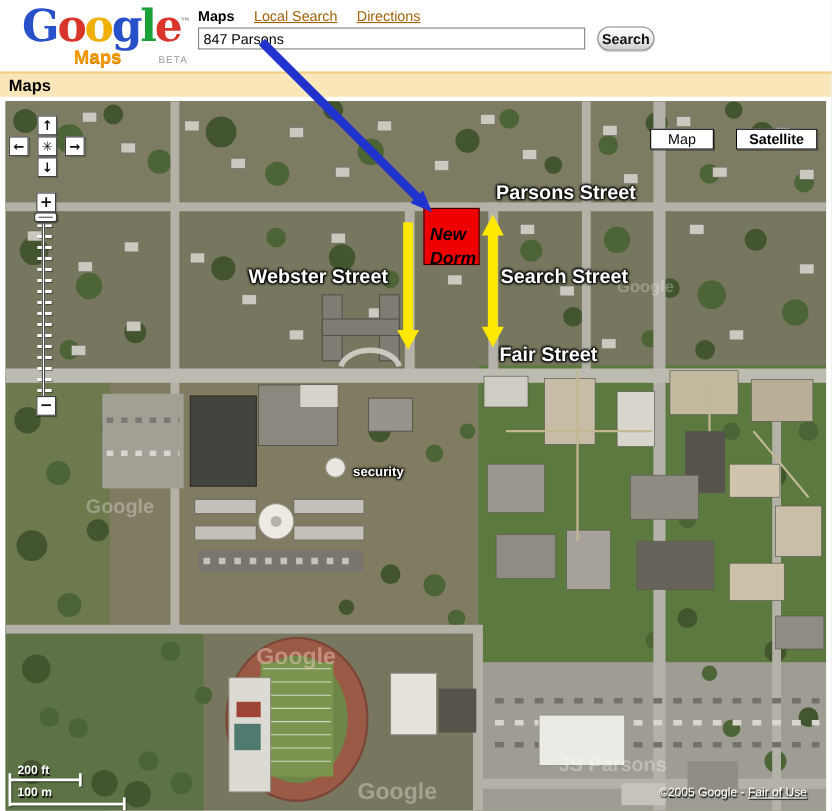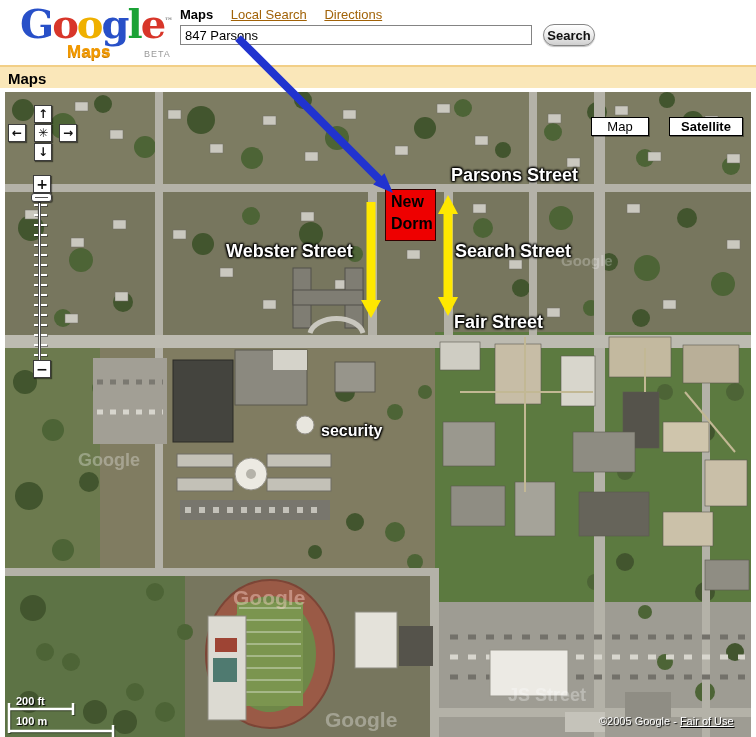--- a/index.html
+++ b/index.html
@@ -48,25 +48,25 @@
   .wm4 { left:503px; top:593px; font-size:18px; opacity:.30; }
   .wm5 { left:556px; top:160px; font-size:15px; opacity:.25; }
 
   .street-label { position:absolute; color:#fff; font-weight:bold; font-size:18px; white-space:nowrap;
     text-shadow:1px 1px 2px #000,-1px -1px 2px #000,1px -1px 2px #000,-1px 1px 2px #000;
     pointer-events:none; }
   .lbl-parsons { left:446px; top:73px; }
   .lbl-webster { left:221px; top:149px; }
   .lbl-milton  { left:450px; top:149px; }
   .lbl-fair    { left:449px; top:220px; }
-  .lbl-security{ left:316px; top:330px; font-size:16px; }
+  .lbl-security{ left:316px; top:330px; font-size:12px; }
 
   .marker-box { position:absolute; left:380px; top:97px; width:51px; height:52px;
     background:#ee0000; border:1px solid #330000; color:#000; font-weight:bold;
-    font-size:16px; line-height:1.35; padding:1px 0 0 5px; }
+    font-size:16px; line-height:1.35; padding:13px 0 0 5px;font-style:italic; }
 
   
   .ctrl-btn { position:absolute; width:18px; height:18px; background:#fff; border:1px solid #3c3c3c;
     box-shadow:1px 1px 1px rgba(0,0,0,.45); display:flex; align-items:center; justify-content:center;
     font-size:12px; font-weight:bold; color:#111; cursor:pointer;
     font-family:"DejaVu Sans",sans-serif; padding:0; }
   .pan-up{left:29px; top:13px;} .pan-left{left:3px; top:32px;} .pan-center{left:29px; top:32px;}
   .pan-right{left:54px; top:32px;} .pan-down{left:29px; top:51px;}
   .zoom-in{left:28px; top:83px; font-size:14px;} .zoom-out{left:28px; top:268px; font-size:14px;}
   .zoom-ticks { position:absolute; left:29px; top:112px; width:13px; height:156px;
@@ -334,21 +334,21 @@
       <line x1="445" y1="565" x2="740" y2="565" stroke="#d8d6ce" stroke-width="5" stroke-dasharray="8 10"></line>
       <line x1="445" y1="585" x2="740" y2="585" stroke="#73716a" stroke-width="5" stroke-dasharray="8 10"></line>
       <rect x="485" y="558" width="78" height="46" fill="#eceae4" stroke="#97958c"></rect>
       <rect x="560" y="620" width="40" height="20" fill="#c5c3ba"></rect>
       <rect x="620" y="600" width="46" height="26" fill="#8f8d84"></rect>
     </svg>
 
     <span class="wm wm1">Google</span>
     <span class="wm wm2">Google</span>
     <span class="wm wm3">Google</span>
-    <span class="wm wm4">JS Street</span>
+    <span class="wm wm4">JS Parsons</span>
     <span class="wm wm5">Google</span>
 
     <svg class="anno" width="746" height="645">
 
       <g>
         <line x1="366" y1="110" x2="366" y2="210" stroke-width="9" stroke="#ffe800"></line>
         <polygon points="366,226 356,208 376,208" fill="#ffe800"></polygon>
       </g>
 
       <g>

